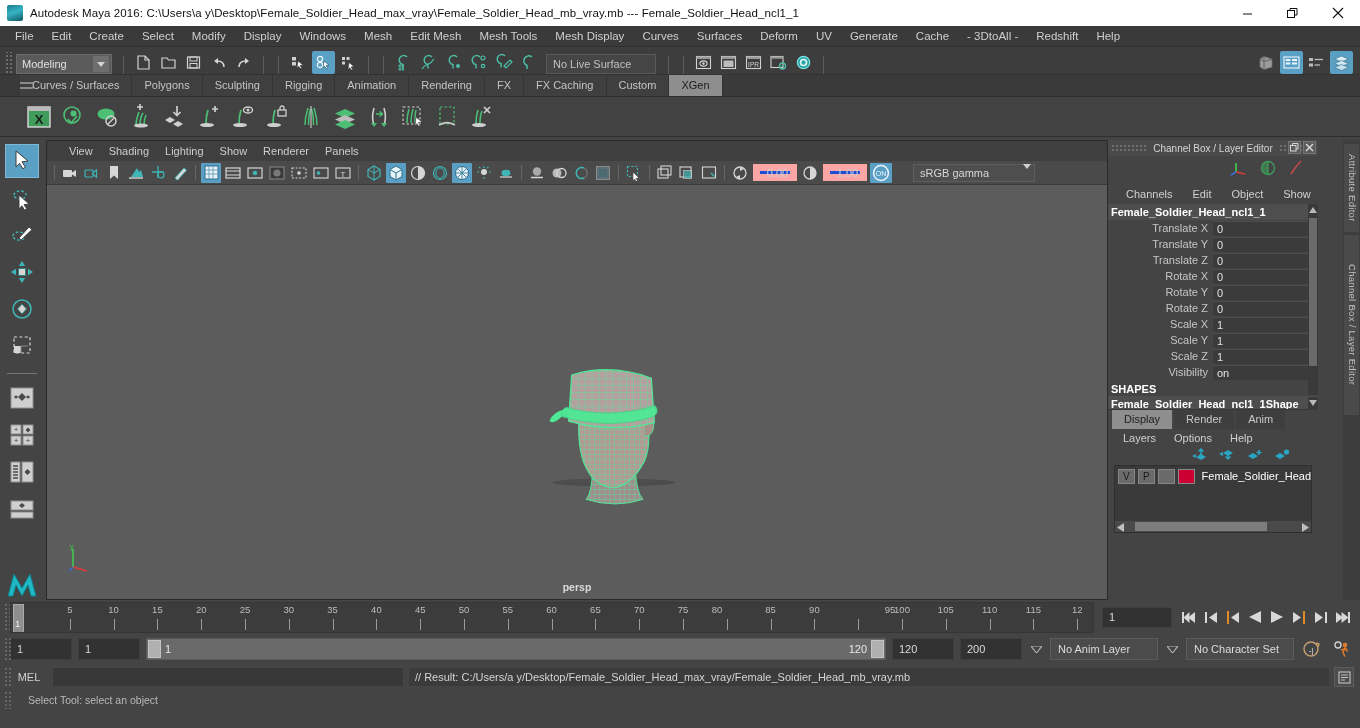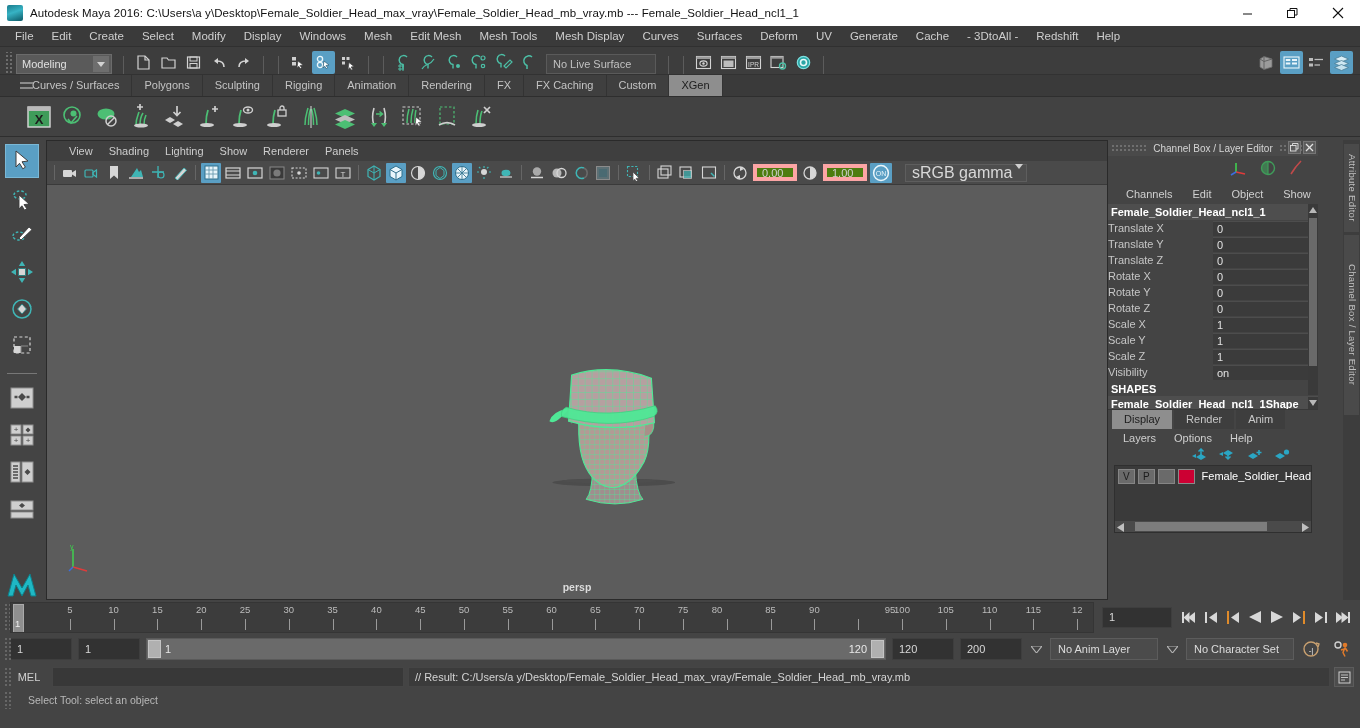--- a/index.html
+++ b/index.html
@@ -127,28 +127,28 @@
     height: 24px; background: #4a4a4a; display: flex; align-items: center; padding-left: 3px;
     border-bottom: 1px solid #3a3a3a;
   }
   .vbtn {
     width: 20px; height: 20px; display: flex; align-items: center; justify-content: center;
     flex: none; margin: 0 1px;
   }
   .vbtn.on { background: #5a9fc4; border-radius: 1px; }
   .vsep { width: 1px; height: 15px; background: #666; margin: 0 4px; flex: none; }
   .numfield {
-    width: 44px; height: 17px; background: #4d7c0f; border: 4px solid #fca5a5;
+    width: 44px; height: 17px; background: #1d4ed8; border: 7px solid #fca5a5;
     font-size: 11px; color: #d0d0d0; display: flex; align-items: center; padding-left: 5px;
-    margin: 0 2px; flex: none;
+    margin: 0 2px; flex: none; justify-content: center;
   }
   .gamma-combo {
     width: 122px; height: 18px; background: #4e4e4e; border: 1px solid #5e5e5e;
-    font-size: 16px; color: #d8d8d8; display: flex; align-items: center; padding-left: 6px;
-    margin-left: 12px; position: relative; flex: none;
+    font-size: 11px; color: #d8d8d8; display: flex; align-items: center; padding-left: 6px;
+    margin-left: 20px; position: relative; flex: none;
   }
   .gamma-combo .ga {
     position: absolute; right: 3px; top: 4px;
   }
   .vp-canvas {
     position: absolute; left: 0; right: 0; top: 44px; bottom: 0; background: #5c5c5c;
     overflow: hidden;
   }
   .persp-label {
     position: absolute; bottom: 6px; left: 0; right: 0; text-align: center;
@@ -180,21 +180,21 @@
   .rp-icons { height: 28px; display: flex; align-items: center; justify-content: flex-end; padding-right: 14px; gap: 12px; }
   .cb-menubar { height: 20px; display: flex; align-items: center; padding-left: 8px; }
   .cb-menu { font-size: 11px; color: #d0d0d0; padding: 0 10px; }
   .cb-body { flex: none; height: 205px; position: relative; overflow: hidden; background: #444; }
   .cb-node {
     font-size: 11px; color: #ffffff; font-weight: bold; padding: 2px 0 2px 3px;
     background: #4e4e4e;
   }
   .cb-row { display: flex; height: 16px; align-items: center; }
   .cb-label {
-    flex: 1; text-align: left; font-size: 11px; color: #c6c6c6; padding-right: 5px;
+    flex: 1; text-align: right; font-size: 11px; color: #c6c6c6; padding-right: 5px;
     white-space: nowrap; overflow: hidden;
   }
   .cb-val {
     width: 105px; height: 15px; background: #3b3b3b; border-top: 1px solid #4d4d4d;
     font-size: 11px; color: #e2e2e2; padding-left: 4px; display: flex; align-items: center;
   }
   .cb-section {
     font-size: 11px; color: #ffffff; font-weight: bold; padding: 3px 0 1px 3px;
   }
   .cb-scroll {

